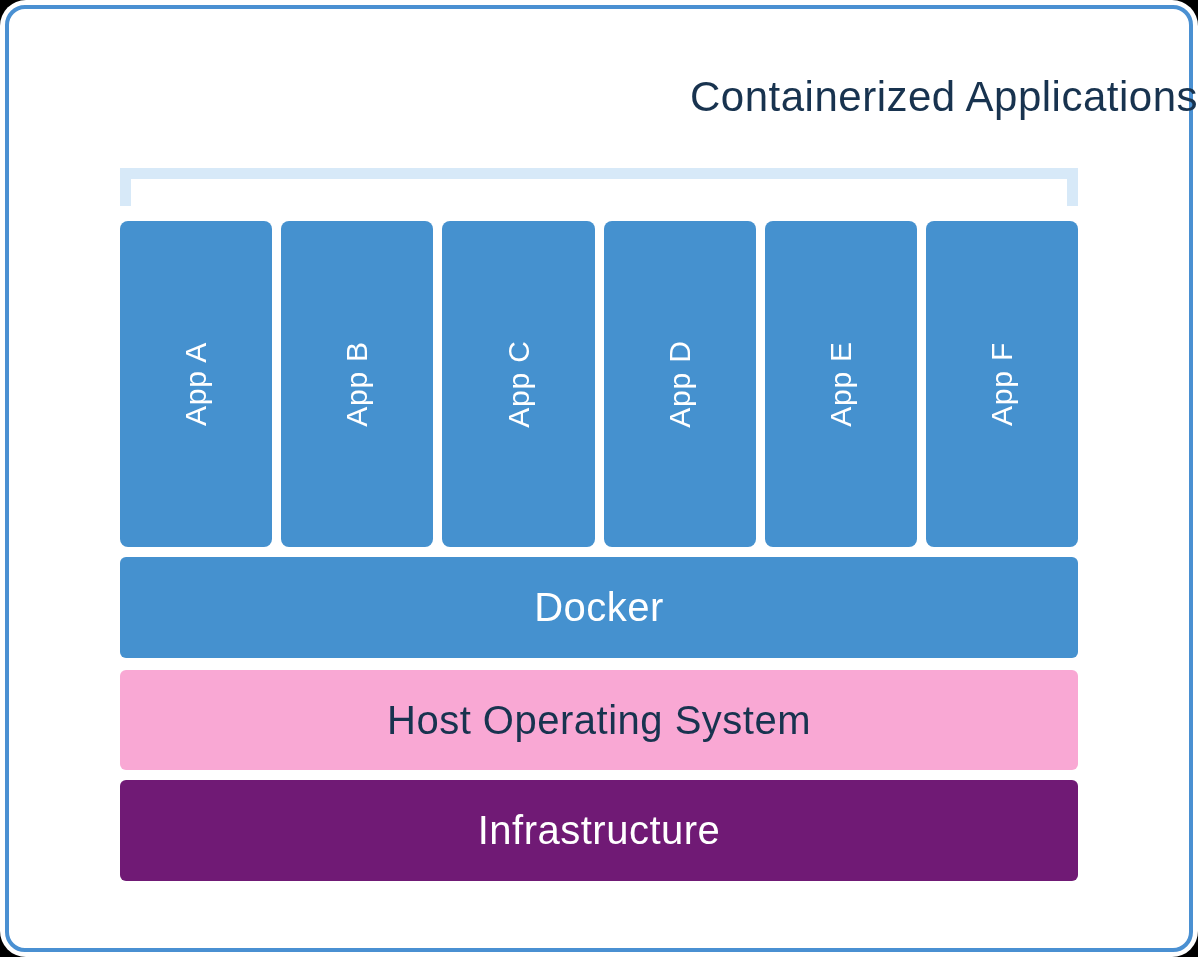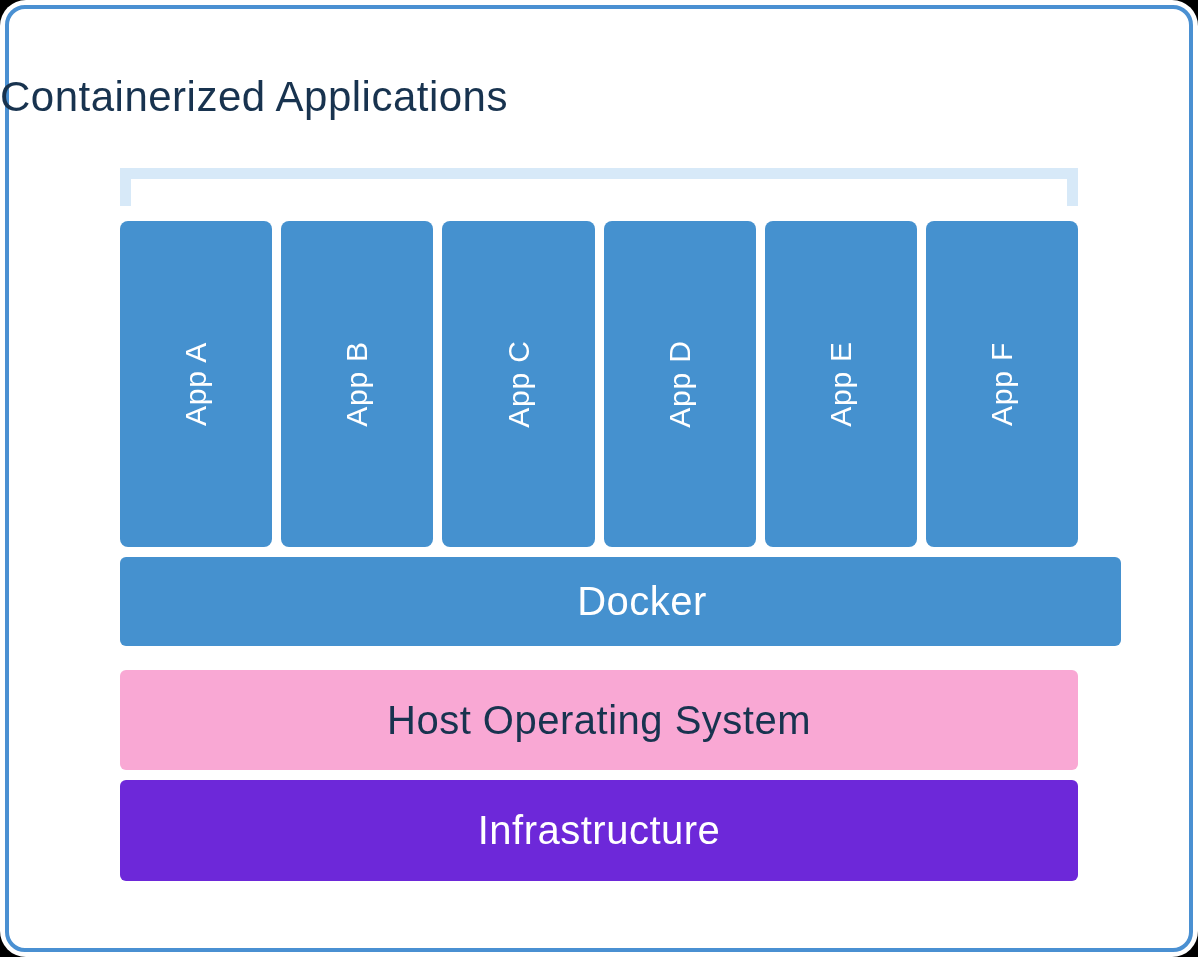--- a/index.html
+++ b/index.html
@@ -29,21 +29,21 @@
     border: 4px solid #4A90D2;
     border-radius: 20px;
     background: #ffffff;
   }
   .title {
     position: absolute;
     top: 72px;
     left: 0;
     width: 100%;
     margin: 0;
-    text-align: left;
+    text-align: right;
     font-size: 42px;
     font-weight: 400;
     letter-spacing: 0.5px;
     color: #18334F;
     line-height: 1.2;
   }
   
   .bracket {
     position: absolute;
     left: 120px;
@@ -84,35 +84,34 @@
     width: 958px;
     border-radius: 6px;
     display: flex;
     align-items: center;
     justify-content: center;
     font-size: 40px;
     letter-spacing: 0.5px;
   }
   .layer-docker {
     top: 557px;
-    height: 89px;
+    height: 101px;
     background: #4591CF;
     color: #ffffff;
-    padding-left: 43px;
   }
   .layer-host {
     top: 670px;
     height: 100px;
     background: #f9a8d4;
     color: #18334F;
   }
   .layer-infra {
     top: 780px;
     height: 101px;
-    background: #6d28d9;
+    background: #701a75;
     color: #ffffff;
   }
 </style>
 </head>
 <body>
 
 <div class="stage">
   <div class="card-bg"></div>
   <div class="card-border"></div>
 

